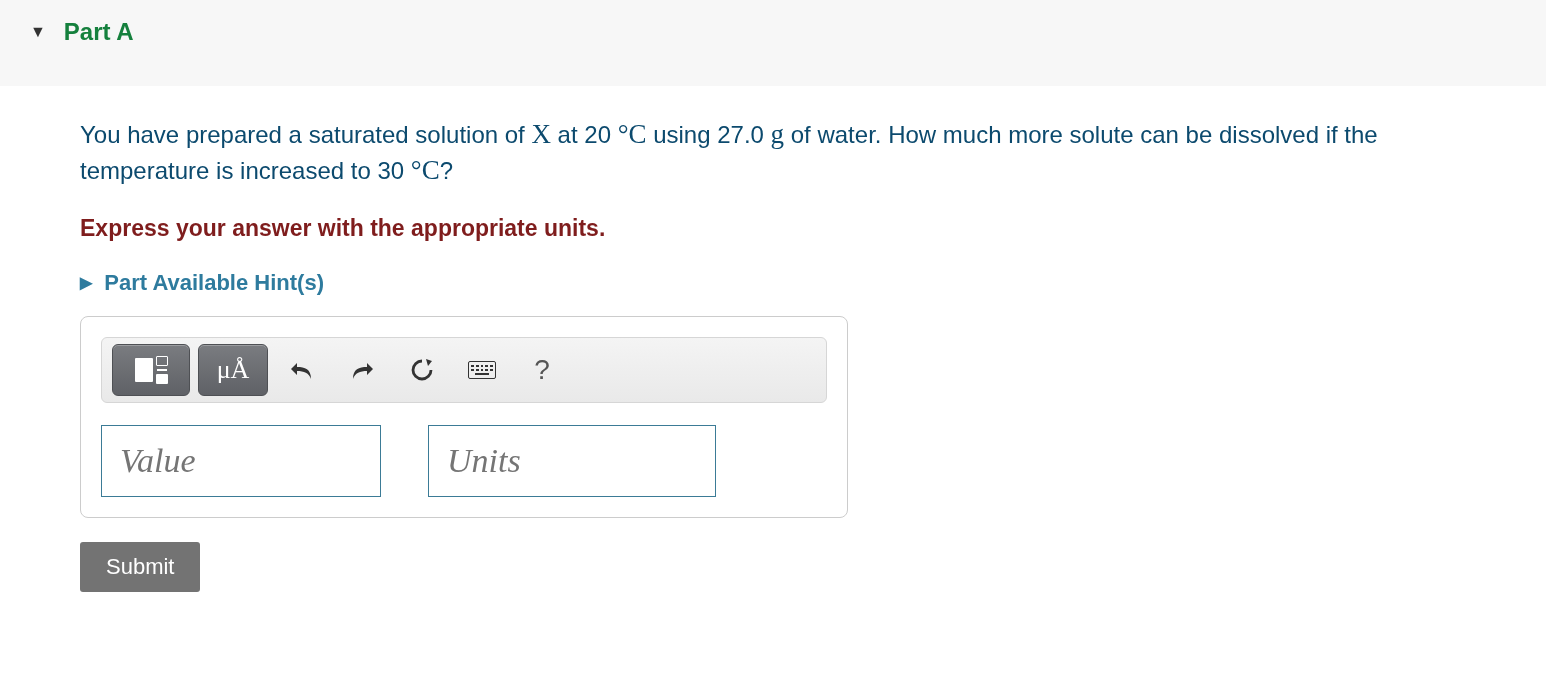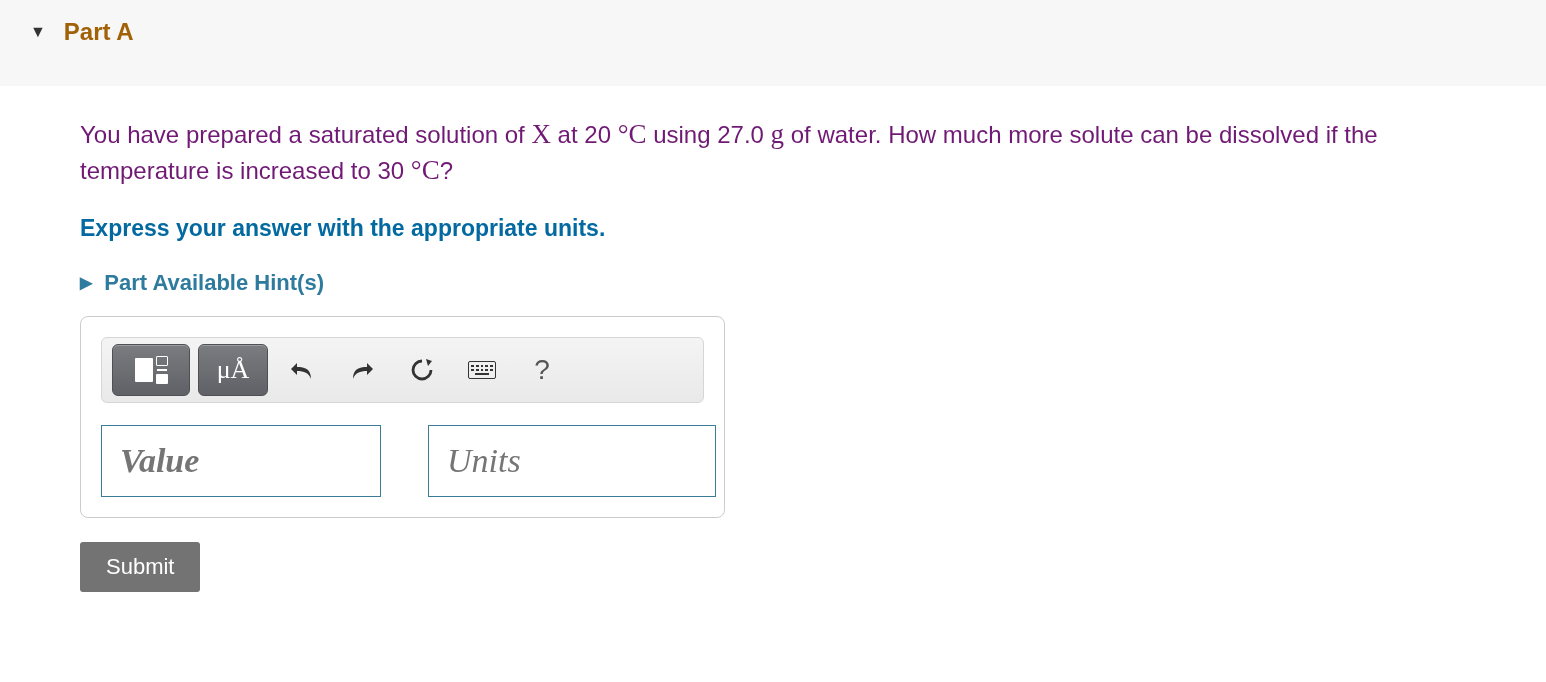--- a/index.html
+++ b/index.html
@@ -18,67 +18,67 @@
     align-items: center;
     gap: 18px;
   }
   .part-header .caret {
     color: #333;
     font-size: 16px;
   }
   .part-header .title {
     font-weight: 700;
     font-size: 24px;
-    color: #a16207;
+    color: #15803d;
   }
   .content {
     padding: 30px 0 20px 80px;
     max-width: 1440px;
   }
   .question {
     font-size: 24px;
-    color: #701a75;
+    color: #0c4a6e;
     line-height: 1.35;
     margin-bottom: 26px;
   }
   .mathvar {
     font-family: "Times New Roman", Times, serif;
     font-size: 27px;
   }
   .deg {
     font-family: "Times New Roman", Times, serif;
     font-size: 27px;
   }
   .gvar {
     font-family: "Times New Roman", Times, serif;
     font-size: 27px;
   }
   .instruction {
     font-weight: 700;
     font-size: 23px;
-    color: #0369a1;
+    color: #7f1d1d;
     margin-bottom: 28px;
   }
   .hints-row {
     display: flex;
     align-items: center;
     gap: 12px;
     color: #2e7b9e;
     font-weight: 700;
     font-size: 22px;
     margin-bottom: 20px;
     cursor: pointer;
   }
   .hints-row .tri {
     font-size: 16px;
   }
   .answer-box {
     border: 1px solid #ccc;
     border-radius: 8px;
-    width: 645px;
+    width: 768px;
     padding: 20px;
     margin-bottom: 24px;
   }
   .toolbar {
     background: linear-gradient(#f4f4f4, #e9e9e9);
     border: 1px solid #d6d6d6;
     border-radius: 6px;
     height: 66px;
     display: flex;
     align-items: center;
@@ -129,21 +129,21 @@
   .val-input {
     border: 1.5px solid #3b7b96;
     height: 72px;
     font-family: "Times New Roman", Times, serif;
     font-style: italic;
     font-size: 34px;
     color: #777;
     padding: 0 18px;
     outline: none;
   }
-  .val-input.value { width: 280px; font-weight: bold; }
+  .val-input.value { width: 280px; }
   .val-input.units { width: 288px; margin-left: 37px; }
   .submit-btn {
     background: #737373;
     color: #fff;
     border: none;
     font-size: 22px;
     padding: 12px 26px;
     border-radius: 3px;
     cursor: pointer;
   }

